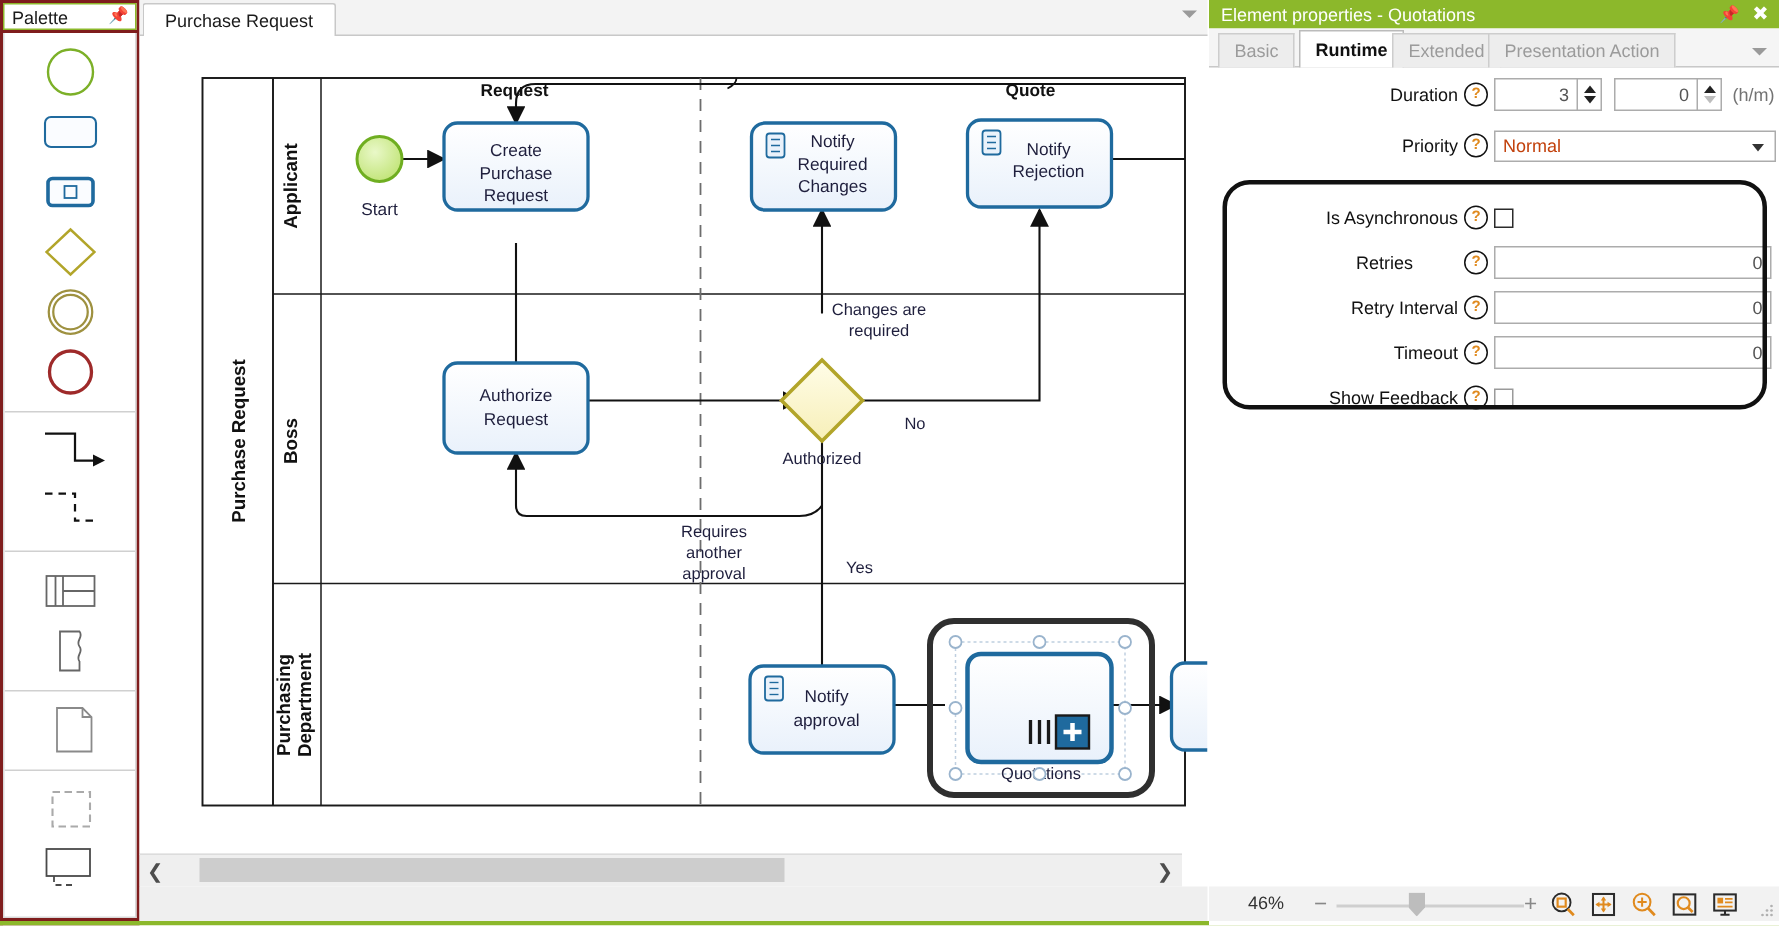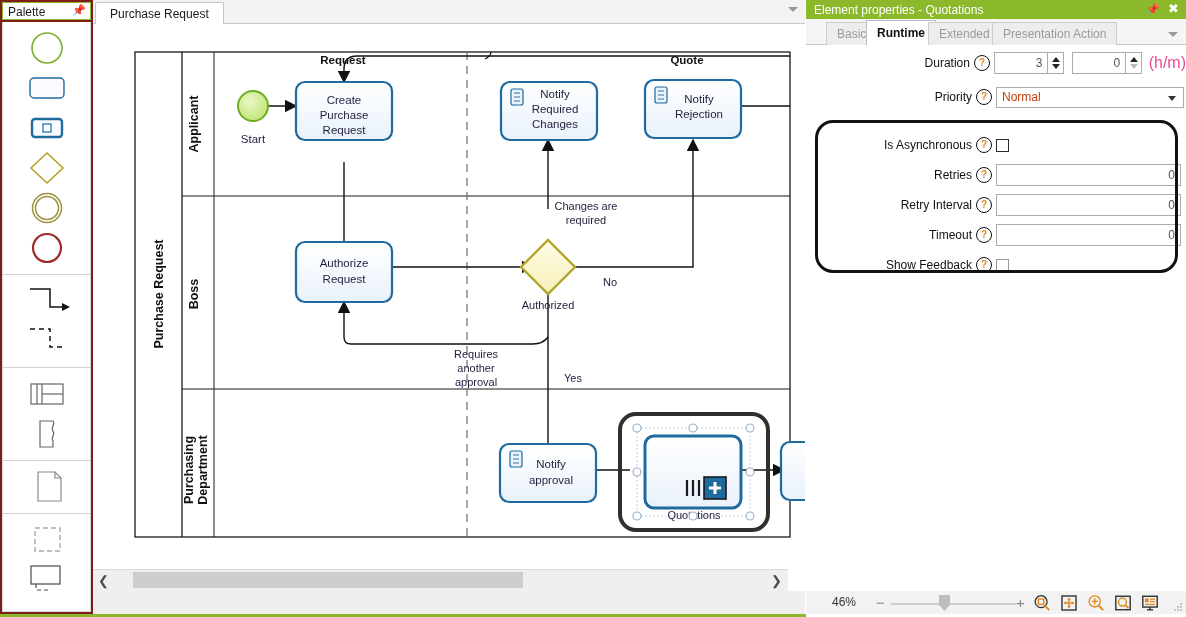--- a/index.html
+++ b/index.html
@@ -380,21 +380,21 @@
   <div class="bottom-green"></div>
 
   <div class="props">
     <div class="props-title">
       <span>Element properties - Quotations</span>
       <span class="props-pin">📌</span>
       <span class="props-close">✖</span>
     </div>
 
     <div class="props-tabs">
-      <div class="ptab" style="left:20px;">
+      <div class="ptab" style="left:6px;">
         <span>Basic</span>
       </div>
       <div class="ptab active" style="left:60px;">
         <span>Runtime</span>
       </div>
       <div class="ptab" style="left:122px;">
         <span>Extended</span>
       </div>
       <div class="ptab" style="left:186px;">
         <span>Presentation Action</span>
@@ -414,40 +414,40 @@
           <span class="spin-up"></span>
           <span class="spin-dn"></span>
         </div>
         <div class="txtbox" style="width:56px;height:22px;margin-left:8px;">
           <span>0</span>
         </div>
         <div class="spin">
           <span class="spin-up"></span>
           <span class="spin-dn dim"></span>
         </div>
-        <span style="margin-left:7px;font-size:16px;color:#ec4899;">(h/m)</span>
+        <span style="margin-left:7px;font-size:12px;color:#737373;">(h/m)</span>
       </div>
 
       <div class="row" style="padding-left:104px;margin-top:4px;">
         <span class="lbl" style="width:62px;">Priority</span>
         <span class="qmark">?</span>
         <div class="combo" style="width:188px;">
           <span>Normal</span>
           <span class="combo-caret"></span>
         </div>
       </div>
 
       <div class="row" style="padding-left:68px;margin-top:18px;">
         <span class="lbl" style="width:98px;">Is Asynchronous</span>
         <span class="qmark">?</span>
         <span class="chk"></span>
       </div>
 
       <div class="row" style="padding-left:68px;">
-        <span class="lbl" style="width:98px;">Retries</span>
+        <span class="lbl" style="width:98px;text-align:center;">Retries</span>
         <span class="qmark">?</span>
         <div class="txtbox" style="width:185px;height:22px;">
           <span>0</span>
         </div>
       </div>
 
       <div class="row" style="padding-left:68px;">
         <span class="lbl" style="width:98px;">Retry Interval</span>
         <span class="qmark">?</span>
         <div class="txtbox" style="width:185px;height:22px;">

